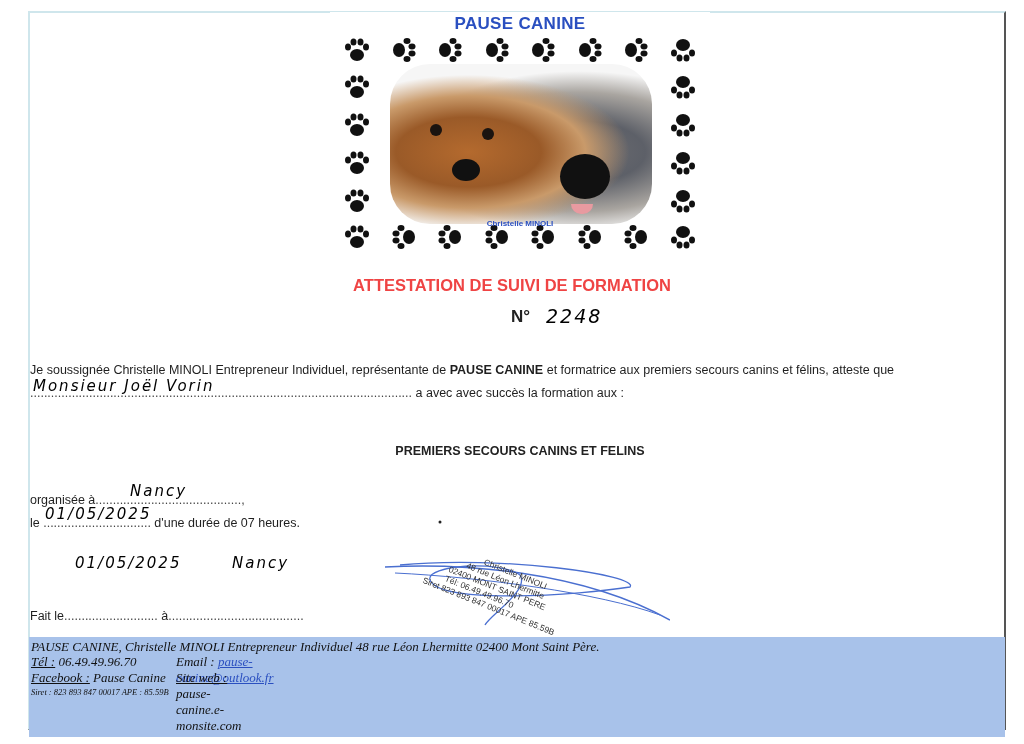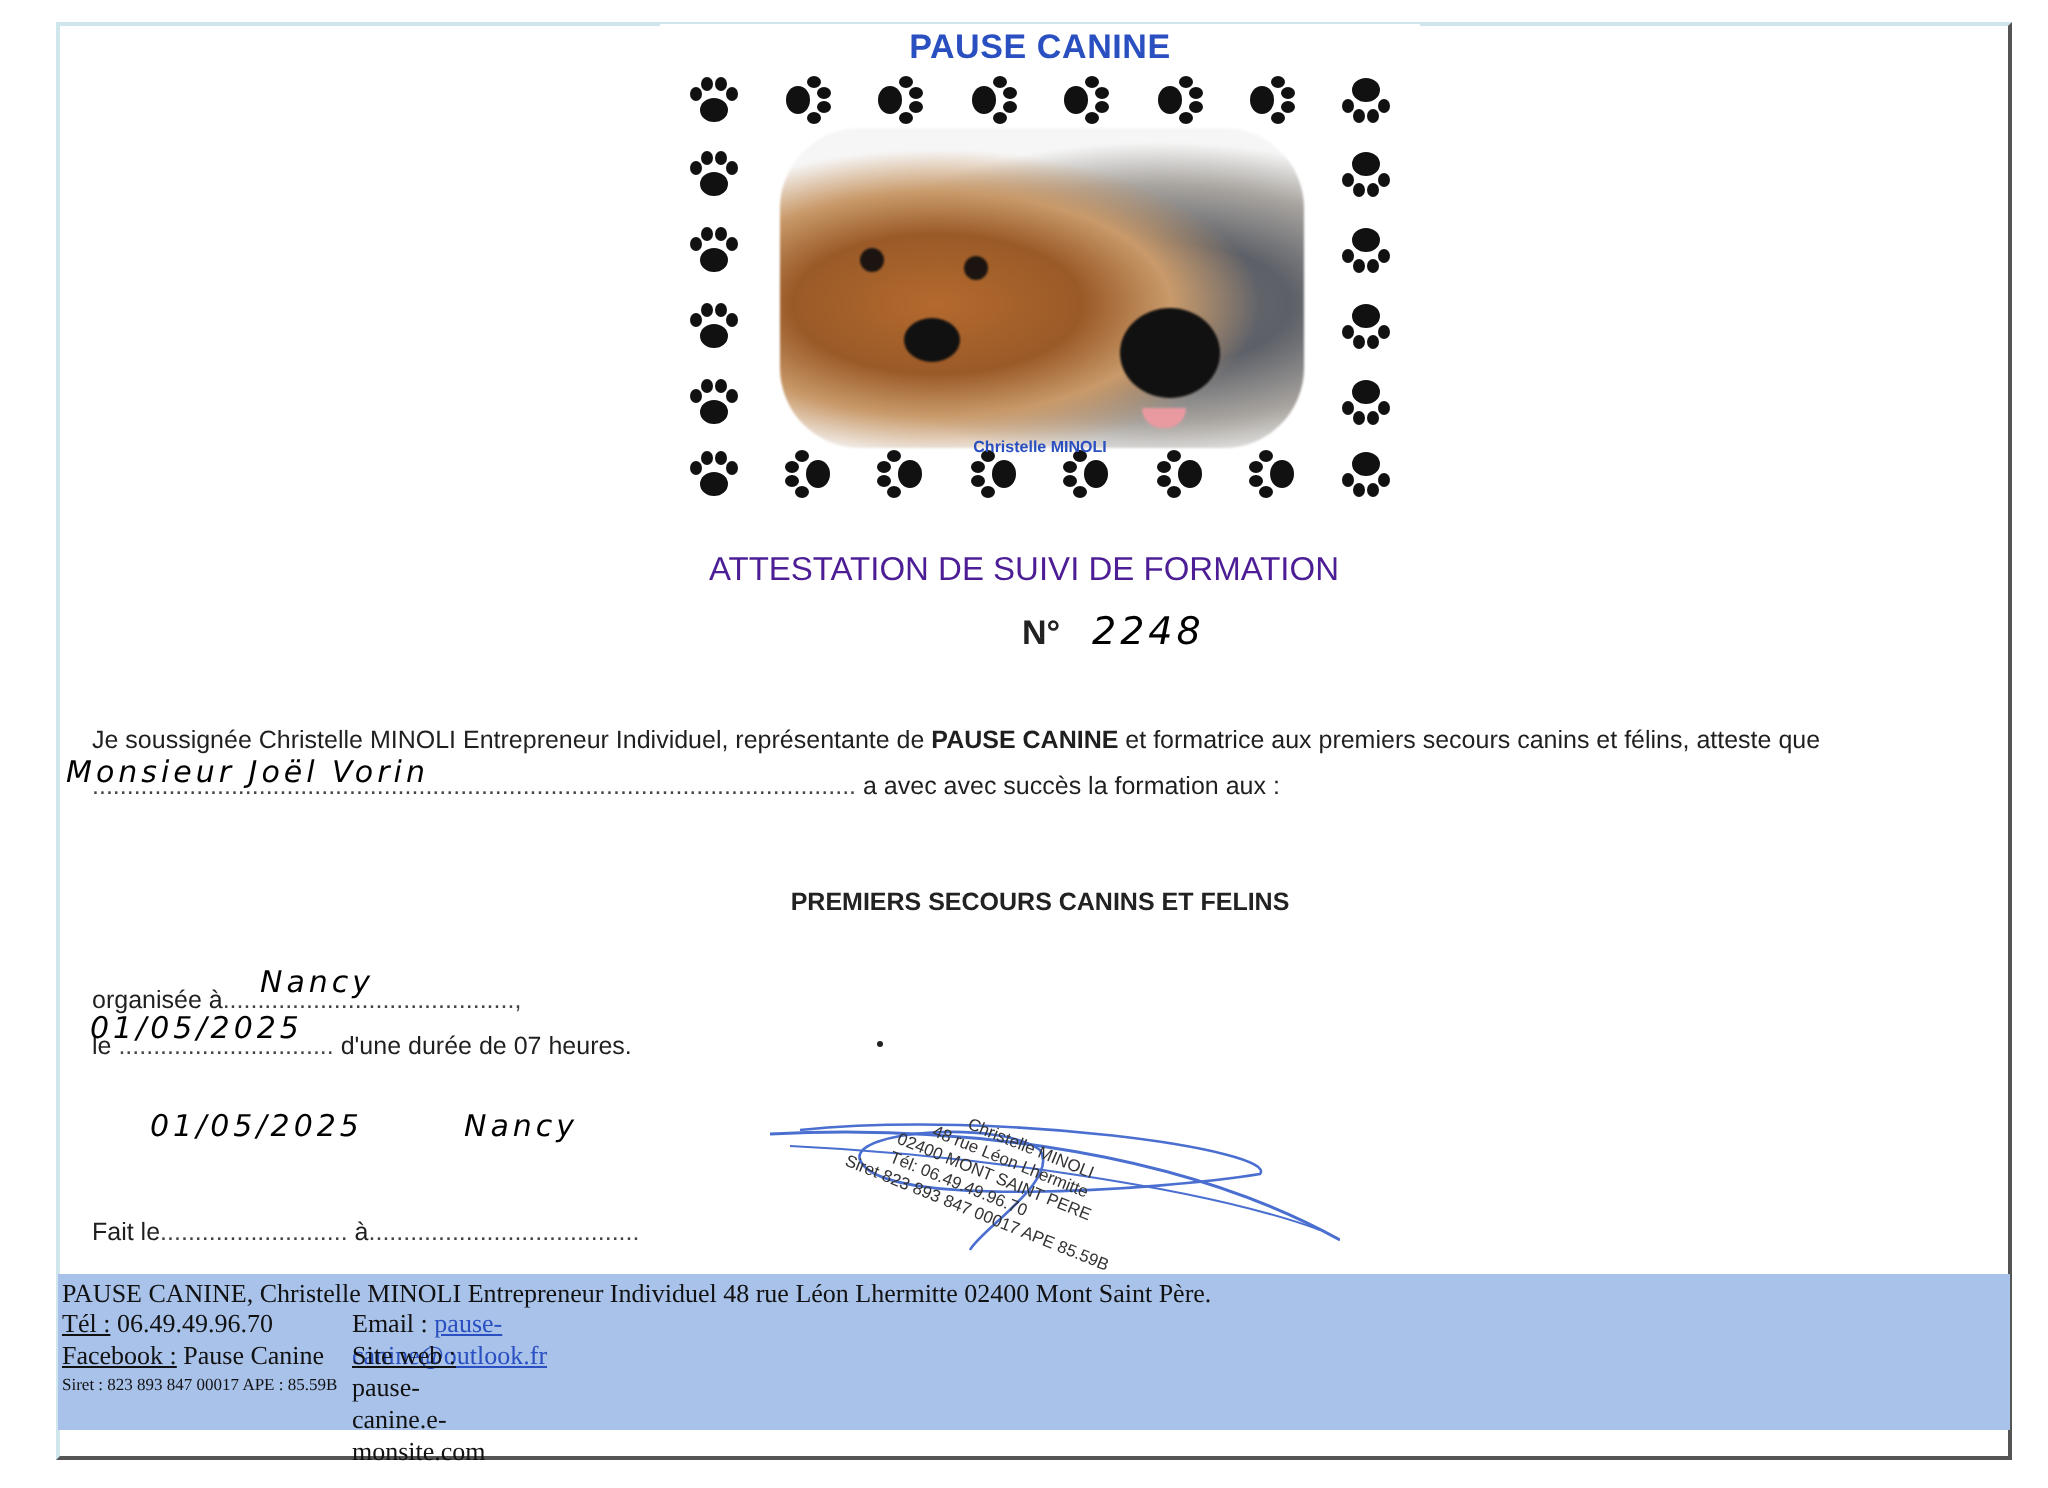--- a/index.html
+++ b/index.html
@@ -11,31 +11,31 @@
   .paw-col { position:absolute; display:flex; flex-direction:column; justify-content:space-between; height:140px; }
   .paw { width:30px; height:26px; position:relative; }
   .paw svg { width:30px; height:26px; display:block; }
   .photo { position:absolute; left:60px; top:52px; width:262px; height:160px; border-radius:40px; overflow:hidden;
     background: radial-gradient(ellipse at 30% 55%, #b46a2e 0%, #9a5a28 28%, #c99a6a 45%, rgba(255,255,255,0) 62%),
                 radial-gradient(ellipse at 72% 55%, #6e6e72 0%, #5d6068 25%, #a9a5a0 48%, rgba(255,255,255,0) 65%), #f6f6f6; filter: blur(0.5px); }
   .photo .eye { position:absolute; width:12px; height:12px; border-radius:50%; background:#1b1410; }
   .photo .nose { position:absolute; border-radius:50%; background:#111; }
   .photo .tongue { position:absolute; left:181px; top:140px; width:22px; height:10px; border-radius:0 0 10px 10px; background:#e89aa0; }
   .logo-sub { position:absolute; left:0; width:380px; top:207px; text-align:center; font-size:8px; font-weight:bold; color:#2a4fc0; }
-  .title { position:absolute; left:0; width:1024px; top:276px; text-align:center; font-weight:normal; font-size:16.5px; color:#4c1d95; }
+  .title { position:absolute; left:0; width:1024px; top:276px; text-align:center; font-weight:bold; font-size:16.5px; color:#ef4444; }
   .num { position:absolute; left:511px; top:307px; font-weight:bold; font-size:17px; color:#222; }
   .hand { font-family:"DejaVu Sans", sans-serif; color:#000000; font-style:italic; font-weight:normal; letter-spacing:2px; }
   .num-val { position:absolute; left:546px; top:305px; font-size:19px; }
-  .line { position:absolute; font-size:12.5px; color:#1f1f1f; white-space:nowrap;padding-left:16px; }
+  .line { position:absolute; font-size:12.5px; color:#1f1f1f; white-space:nowrap; }
   .dots { color:#444; }
   .hand-inline { position:absolute; font-size:15px; }
   .subtitle { position:absolute; left:0; width:1040px; top:444px; text-align:center; font-weight:bold; font-size:12.5px; color:#222; }
   .stamp { position:absolute; left:380px; top:515px; width:290px; height:115px; }
   .stamp-text { position:absolute; left:440px; top:538px; transform:rotate(22deg); transform-origin:left top; font-size:8.5px; color:#333; line-height:10px; }
-  .footer { position:absolute; left:29px; top:637px; width:976px; height:78px; background:#a8c2ea; font-family:"Liberation Serif", serif; color:#111; }
+  .footer { position:absolute; left:29px; top:637px; width:976px; height:100px; background:#a8c2ea; font-family:"Liberation Serif", serif; color:#111;font-style:italic; }
   .footer .f1 { position:absolute; left:2px; top:2px; font-size:13px; }
   .footer .f2 { position:absolute; left:2px; top:17px; font-size:13px; }
   .footer .f3 { position:absolute; left:2px; top:33px; font-size:13px; }
   .footer .f4 { position:absolute; left:2px; top:50px; font-size:8.5px; }
   .footer .f5 { position:absolute; left:2px; top:61px; font-size:8.5px; }
   .footer .col2 { position:absolute; left:145px; }
   .u { text-decoration:underline; }
   .link { color:#2a4fc0; text-decoration:underline; }
 </style>
 </head>

